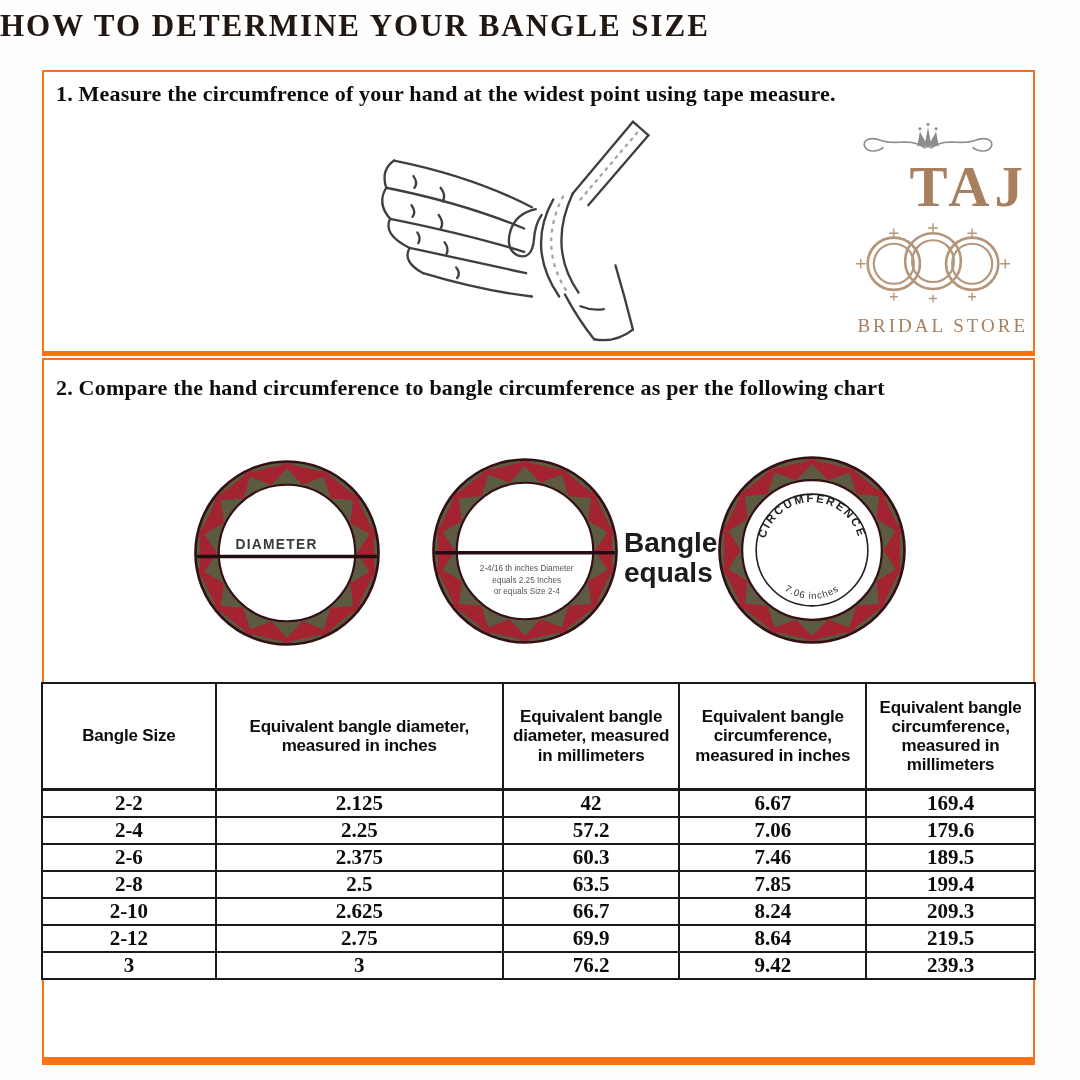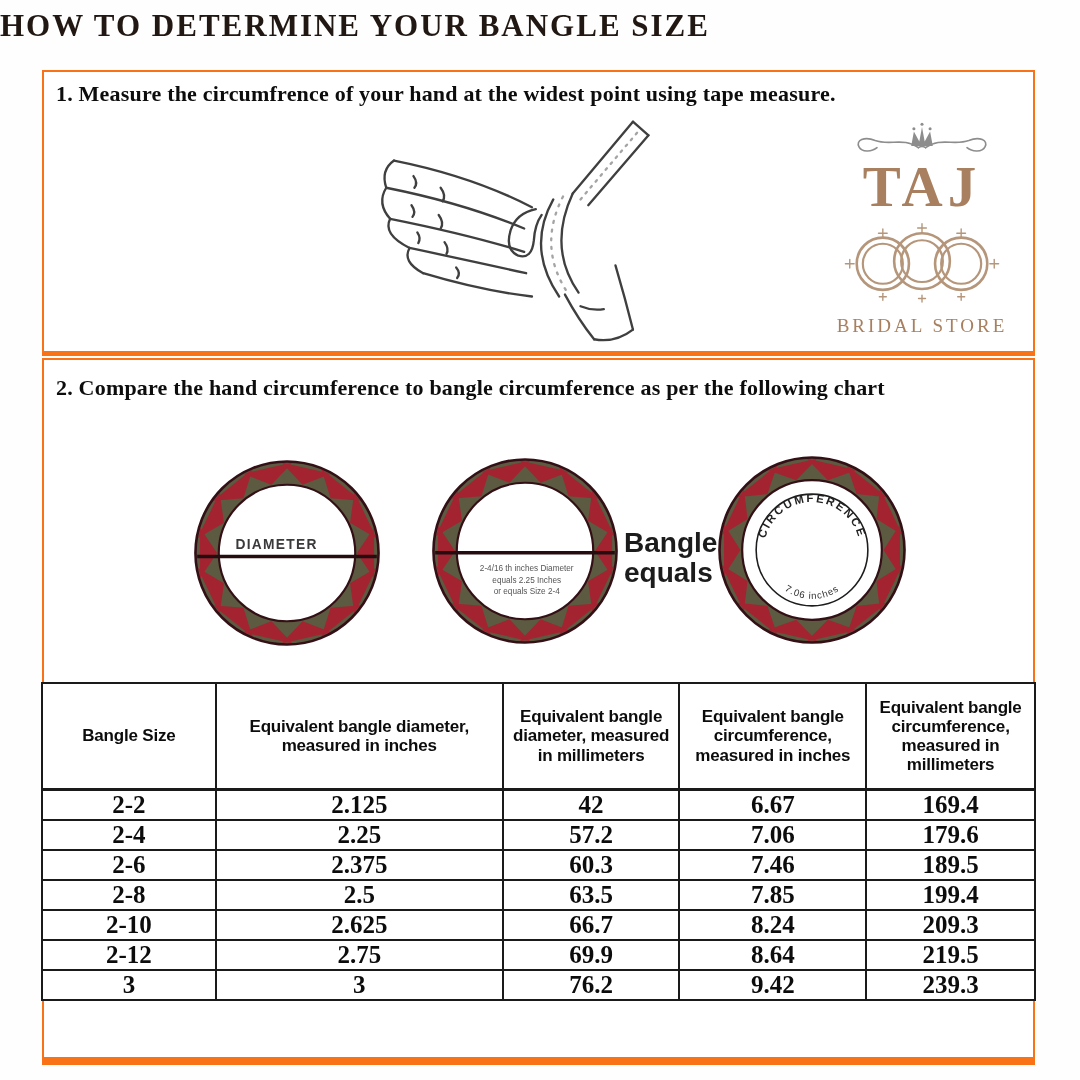--- a/index.html
+++ b/index.html
@@ -15,21 +15,21 @@
   .box2{left:42px;top:358px;width:989px;height:697px;border-bottom-width:8px;}
 
   .step-heading{font-family:"Liberation Serif",serif;font-weight:bold;font-size:22px;
     color:#0d0d0d;padding:9px 12px 0 12px;letter-spacing:0.2px;}
   .box2 .step-heading{padding-top:15px;}
 
   .hand-art{position:absolute;left:282px;top:40px;}
   .hand-art path{fill:none;stroke:#3f3f3f;stroke-width:2.4;stroke-linecap:round;stroke-linejoin:round;}
   .hand-art path.rungs{stroke:#5a5a5a;opacity:.55;}
 
-  .logo{position:absolute;left:772px;top:46px;width:212px;text-align:center;}
+  .logo{position:absolute;left:772px;top:46px;width:212px;text-align:right;}
   .brand-name{font-family:"Liberation Serif",serif;font-weight:bold;font-size:57px;
     line-height:1.0;color:#a8805f;letter-spacing:5px;}
   .brand-sub{font-family:"Liberation Serif",serif;font-size:19px;color:#a8805f;
     letter-spacing:3px;margin-top:2px;}
   .crown-art path.swirl{fill:none;stroke:#8d8d8d;stroke-width:1.8;stroke-linecap:round;}
   .crown-art .crown{fill:#8d8d8d;}
   .rings-art circle{fill:none;stroke:#b5967a;}
   .rings-art line{stroke:#b5967a;stroke-width:1.6;stroke-linecap:round;}
 
   .bangle{position:absolute;}
@@ -44,21 +44,21 @@
 
   .equals-label{position:absolute;left:580px;top:168px;width:110px;
     font-family:"Liberation Sans",sans-serif;font-weight:bold;font-size:28px;
     line-height:1.08;color:#1c1c1c;}
 
   .size-table{position:absolute;left:-3px;top:322px;width:995px;border-collapse:collapse;
     table-layout:fixed;background:#fff;}
   .size-table th,.size-table td{border:2px solid #1a1a1a;text-align:center;vertical-align:middle;}
   .size-table th{font-family:"Liberation Sans",sans-serif;font-weight:bold;font-size:17px;
     line-height:1.12;padding:4px 2px;letter-spacing:-0.2px;color:#0c0c0c;height:96px;}
-  .size-table td{font-family:"Liberation Serif",serif;font-weight:bold;font-size:25px;
+  .size-table td{font-family:"Liberation Serif",serif;font-weight:bold;font-size:21px;
     height:23px;padding:0 2px;color:#0c0c0c;}
   .size-table thead th{border-bottom-width:3px;}
 </style>
 </head>
 <body>
 
 <div class="canvas">
 
   <div class="page-title">HOW TO DETERMINE YOUR BANGLE SIZE</div>
 

